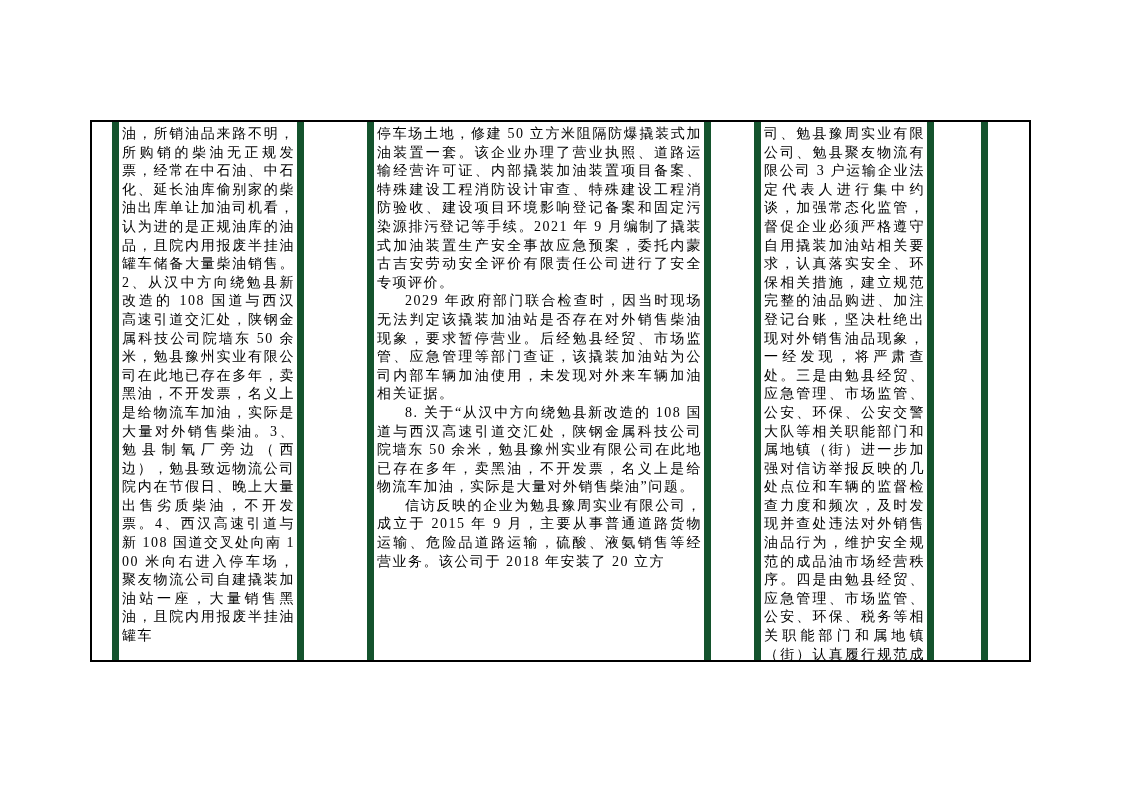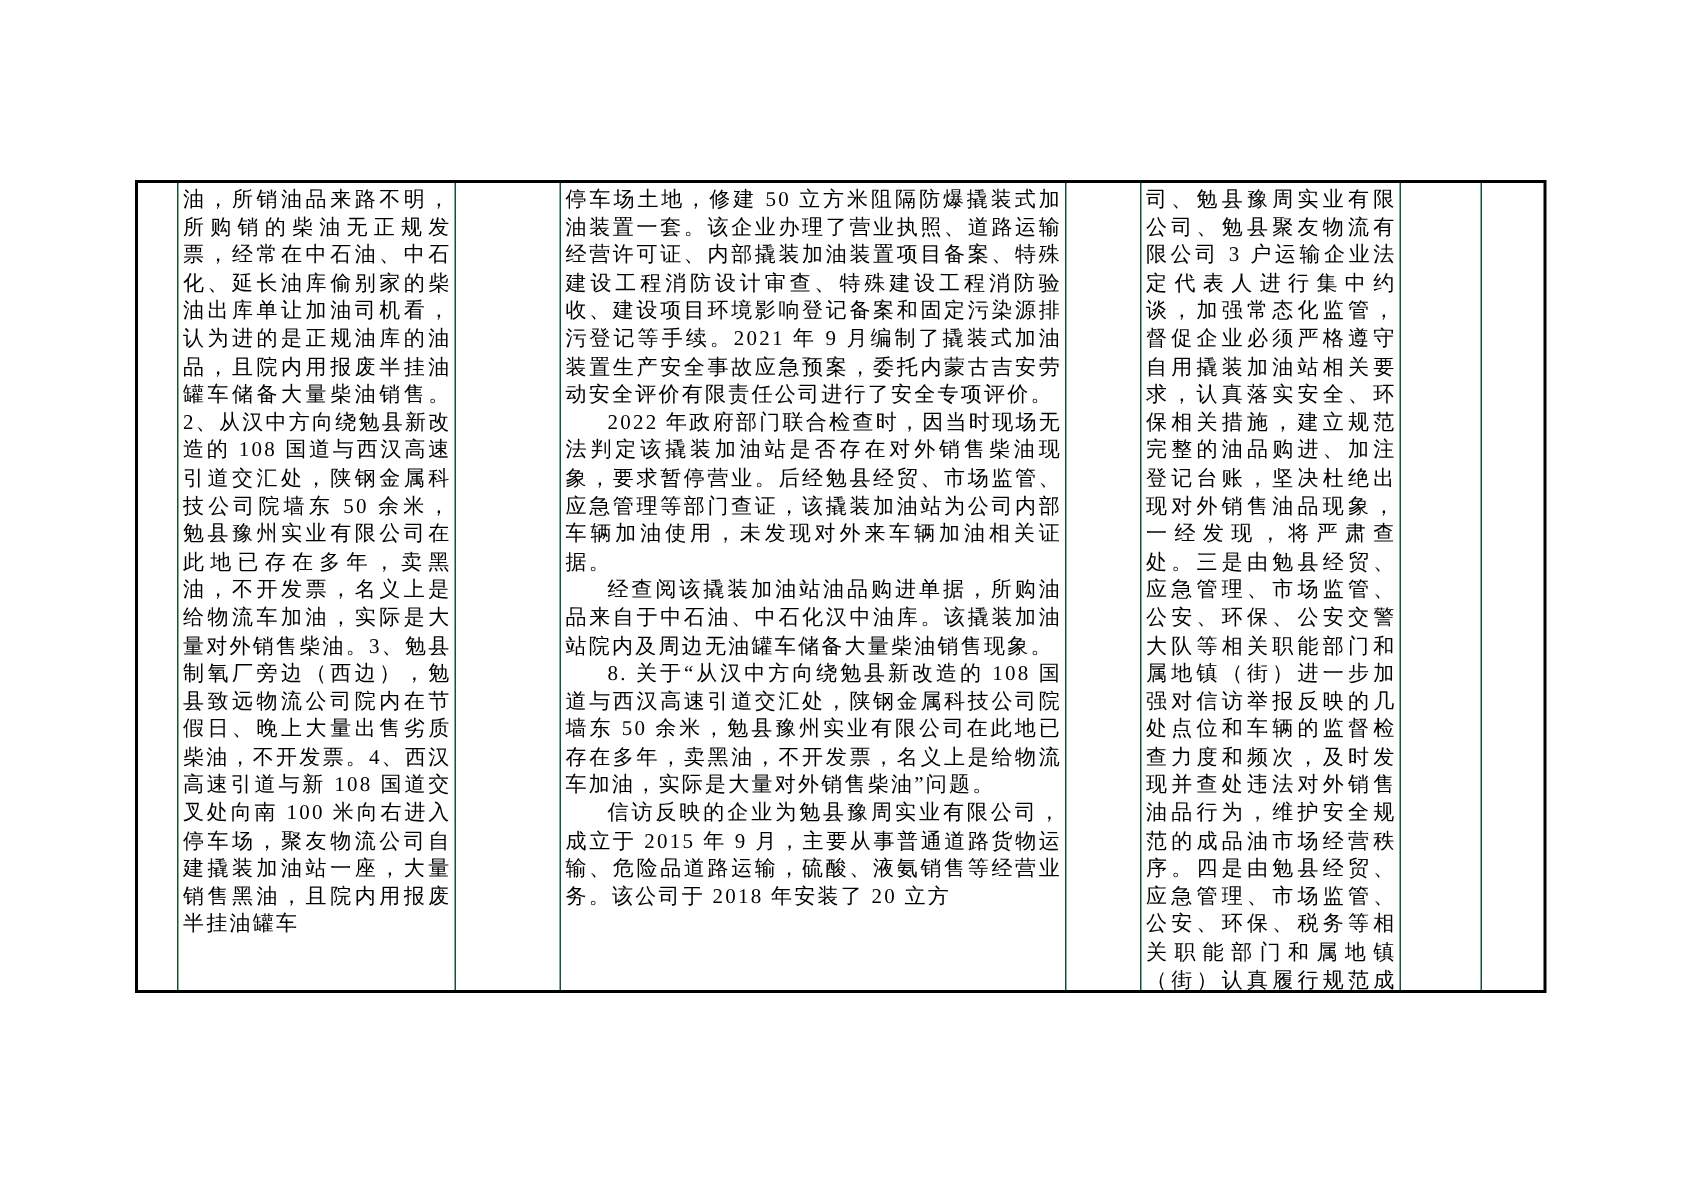--- a/index.html
+++ b/index.html
@@ -24,21 +24,21 @@
     width: 941px;
     height: 542px;
     border: 2px solid #000000;
     box-sizing: border-box;
     display: flex;
     flex-direction: row;
     background: #ffffff;
   }
   .cell {
     box-sizing: border-box;
-    border-right: 1px solid #14532d;
+    border-right: 7px solid #14532d;
     height: 100%;
     overflow: hidden;
     flex: 0 0 auto;
   }
   .cell:last-child { border-right: none; }
   .c1 { width: 27px; }
   .c2 { width: 185px; }
   .c3 { width: 70px; }
   .c4 { width: 337px; font-family: Liberation Serif, serif; }
   .c5 { width: 50px; }
@@ -73,22 +73,21 @@
 
     <div class="cell c2">
       <div class="celltext">油，所销油品来路不明，所购销的柴油无正规发票，经常在中石油、中石化、延长油库偷别家的柴油出库单让加油司机看，认为进的是正规油库的油品，且院内用报废半挂油罐车储备大量柴油销售。2、从汉中方向绕勉县新改造的 108 国道与西汉高速引道交汇处，陕钢金属科技公司院墙东 50 余米，勉县豫州实业有限公司在此地已存在多年，卖黑油，不开发票，名义上是给物流车加油，实际是大量对外销售柴油。3、勉县制氧厂旁边（西边），勉县致远物流公司院内在节假日、晚上大量出售劣质柴油，不开发票。4、西汉高速引道与新 108 国道交叉处向南 100 米向右进入停车场，聚友物流公司自建撬装加油站一座，大量销售黑油，且院内用报废半挂油罐车</div>
     </div>
 
     <div class="cell c3"></div>
 
     <div class="cell c4">
       <div class="celltext">
         <p>停车场土地，修建 50 立方米阻隔防爆撬装式加油装置一套。该企业办理了营业执照、道路运输经营许可证、内部撬装加油装置项目备案、特殊建设工程消防设计审查、特殊建设工程消防验收、建设项目环境影响登记备案和固定污染源排污登记等手续。2021 年 9 月编制了撬装式加油装置生产安全事故应急预案，委托内蒙古吉安劳动安全评价有限责任公司进行了安全专项评价。</p>
-        <p class="indent">2022 年政府部门联合检查时，因当时现场无法判定该撬装加油站是否存在对外销售柴油现象，要求暂停营业。后经勉县经贸、市场监管、应急管理等部门查证，该撬装加油站为公司内部车辆加油使用，未发现对外来车辆加油相关证据。</p>
-        <p class="indent">经查阅该撬装加油站油品购进单据，所购油品来自于中石油、中石化汉中油库。该撬装加油站院内及周边无油罐车储备大量柴油销售现象。</p>
+        <p class="indent">2029 年政府部门联合检查时，因当时现场无法判定该撬装加油站是否存在对外销售柴油现象，要求暂停营业。后经勉县经贸、市场监管、应急管理等部门查证，该撬装加油站为公司内部车辆加油使用，未发现对外来车辆加油相关证据。</p>
         <p class="indent">8. 关于“从汉中方向绕勉县新改造的 108 国道与西汉高速引道交汇处，陕钢金属科技公司院墙东 50 余米，勉县豫州实业有限公司在此地已存在多年，卖黑油，不开发票，名义上是给物流车加油，实际是大量对外销售柴油”问题。</p>
         <p class="indent">信访反映的企业为勉县豫周实业有限公司，成立于 2015 年 9 月，主要从事普通道路货物运输、危险品道路运输，硫酸、液氨销售等经营业务。该公司于 2018 年安装了 20 立方</p>
       </div>
     </div>
 
     <div class="cell c5"></div>
 
     <div class="cell c6">
       <div class="celltext">司、勉县豫周实业有限公司、勉县聚友物流有限公司 3 户运输企业法定代表人进行集中约谈，加强常态化监管，督促企业必须严格遵守自用撬装加油站相关要求，认真落实安全、环保相关措施，建立规范完整的油品购进、加注登记台账，坚决杜绝出现对外销售油品现象，一经发现，将严肃查处。三是由勉县经贸、应急管理、市场监管、公安、环保、公安交警大队等相关职能部门和属地镇（街）进一步加强对信访举报反映的几处点位和车辆的监督检查力度和频次，及时发现并查处违法对外销售油品行为，维护安全规范的成品油市场经营秩序。四是由勉县经贸、应急管理、市场监管、公安、环保、税务等相关职能部门和属地镇（街）认真履行规范成品油市场</div>
     </div>

